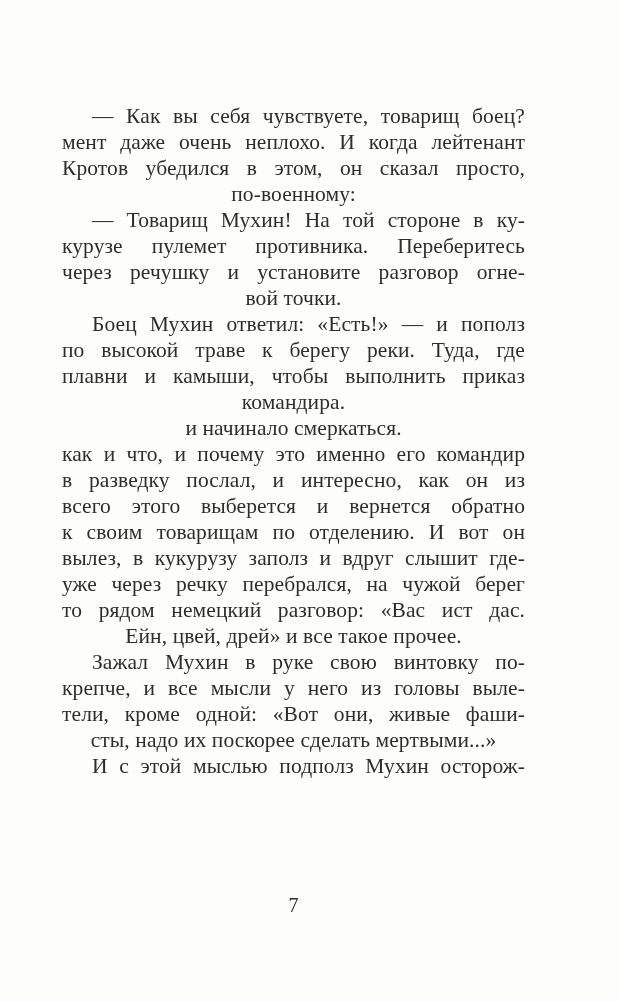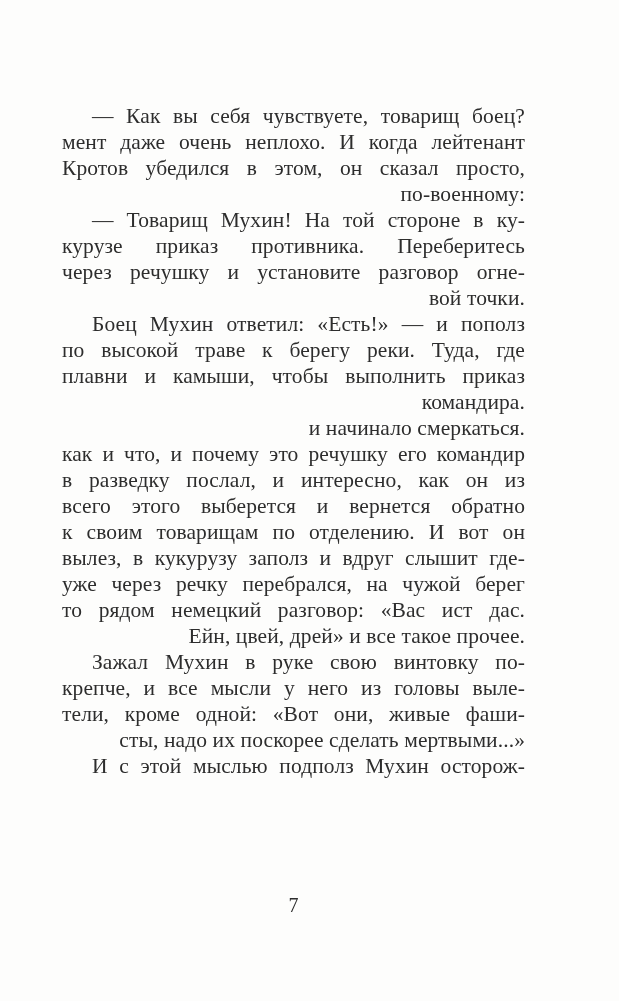--- a/index.html
+++ b/index.html
@@ -27,21 +27,21 @@
     top: 103px;
     width: 463px;
     color: #2d2d2d;
     font-size: 21.5px;
     line-height: 26px;
     letter-spacing: 0.1px;
   }
   .paragraph { margin: 0; padding: 0; }
   .line {
     white-space: normal;
-    text-align: right;
+    text-align: center;
   }
   .line.j {
     text-align: justify;
     text-align-last: justify;
   }
   .line.ind {
     text-indent: 30px;
   }
   .folio {
     position: absolute;
@@ -66,38 +66,38 @@
     </div>
 
     <div class="paragraph">
       <div class="line j">мент даже очень неплохо. И когда лейтенант</div>
       <div class="line j">Кротов убедился в этом, он сказал просто,</div>
       <div class="line">по-военному:</div>
     </div>
 
     <div class="paragraph">
       <div class="line ind j">— Товарищ Мухин! На той стороне в ку-</div>
-      <div class="line j">курузе приказ противника. Переберитесь</div>
+      <div class="line j">курузе пулемет противника. Переберитесь</div>
       <div class="line j">через речушку и установите разговор огне-</div>
       <div class="line">вой точки.</div>
     </div>
 
     <div class="paragraph">
       <div class="line ind j">Боец Мухин ответил: «Есть!» — и пополз</div>
       <div class="line j">по высокой траве к берегу реки. Туда, где</div>
       <div class="line j">плавни и камыши, чтобы выполнить приказ</div>
       <div class="line">командира.</div>
     </div>
 
     <div class="paragraph">
       <div class="line">и начинало смеркаться.</div>
     </div>
 
     <div class="paragraph">
-      <div class="line j">как и что, и почему это речушку его командир</div>
+      <div class="line j">как и что, и почему это именно его командир</div>
       <div class="line j">в разведку послал, и интересно, как он из</div>
       <div class="line j">всего этого выберется и вернется обратно</div>
       <div class="line j">к своим товарищам по отделению. И вот он</div>
       <div class="line j">вылез, в кукурузу заполз и вдруг слышит где-</div>
       <div class="line j">уже через речку перебрался, на чужой берег</div>
       <div class="line j">то рядом немецкий разговор: «Вас ист дас.</div>
       <div class="line">Ейн, цвей, дрей» и все такое прочее.</div>
     </div>
 
     <div class="paragraph">

